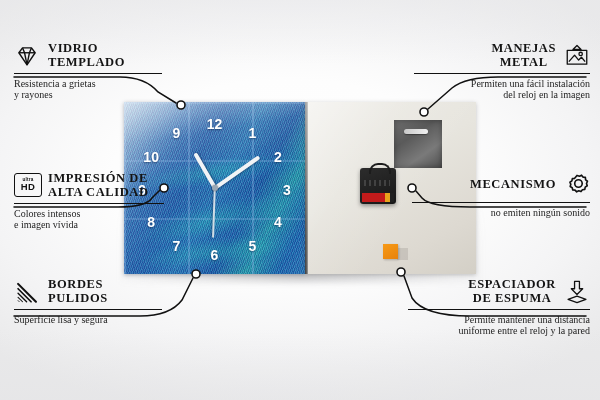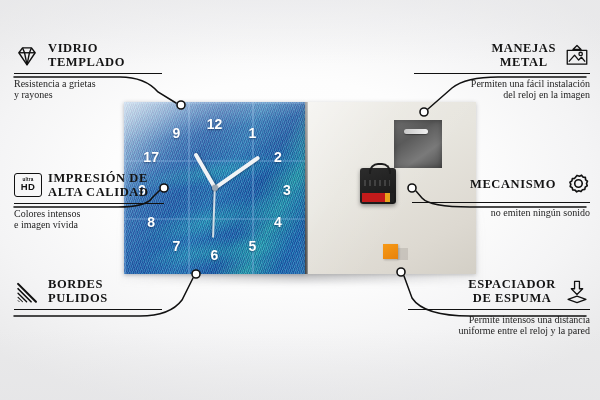--- a/index.html
+++ b/index.html
@@ -193,21 +193,21 @@
         <span class="num" style="left:50%;top:13%;">12</span>
         <span class="num" style="left:71%;top:18%;">1</span>
         <span class="num" style="left:85%;top:32%;">2</span>
         <span class="num" style="left:90%;top:51%;">3</span>
         <span class="num" style="left:85%;top:70%;">4</span>
         <span class="num" style="left:71%;top:84%;">5</span>
         <span class="num" style="left:50%;top:89%;">6</span>
         <span class="num" style="left:29%;top:84%;">7</span>
         <span class="num" style="left:15%;top:70%;">8</span>
         <span class="num" style="left:10%;top:51%;">9</span>
-        <span class="num" style="left:15%;top:32%;">17</span>
+        <span class="num" style="left:15%;top:32%;">10</span>
         <span class="num" style="left:29%;top:18%;">9</span>
       </div>
       <div class="hand hand-h" style="transform:rotate(-120deg);"></div>
       <div class="hand hand-m" style="transform:rotate(-35deg);"></div>
       <div class="hand hand-s" style="transform:rotate(92deg);"></div>
       <div class="pin"></div>
     </div>
 
     <div class="back">
       <div class="back-edge"></div>
@@ -296,20 +296,23 @@
           <path d="M5 22.5 L10.5 28" stroke-width="1.3"></path>
           <path d="M5 26.5 L6.5 28" stroke-width="1"></path>
         </g>
       </svg>
       <div class="titles">
         <div>BORDES</div>
         <div>PULIDOS</div>
       </div>
     </div>
     <div class="rule"></div>
+    <div class="desc">
+      <div>Superficie lisa y segura</div>
+    </div>
   </div>
 
   <div class="feat right" id="f-manejas">
     <div class="head">
       <div class="titles">
         <div>MANEJAS</div>
         <div>METAL</div>
       </div>
       <svg class="icon" viewBox="0 0 32 32">
         <g fill="none" stroke="#111" stroke-width="1.6" stroke-linejoin="round">
@@ -353,18 +356,18 @@
       </div>
       <svg class="icon" viewBox="0 0 32 32">
         <g fill="none" stroke="#111" stroke-width="1.6" stroke-linejoin="round">
           <path d="M13 3 L19 3 L19 12 L23 12 L16 19 L9 12 L13 12 Z"></path>
           <path d="M16 21 L27 25 L16 29 L5 25 Z"></path>
         </g>
       </svg>
     </div>
     <div class="rule"></div>
     <div class="desc">
-      <div>Permite intensos una distancia</div>
+      <div>Permite mantener una distancia</div>
       <div>uniforme entre el reloj y la pared</div>
     </div>
   </div>
 
 </div>
 
 </body></html>

